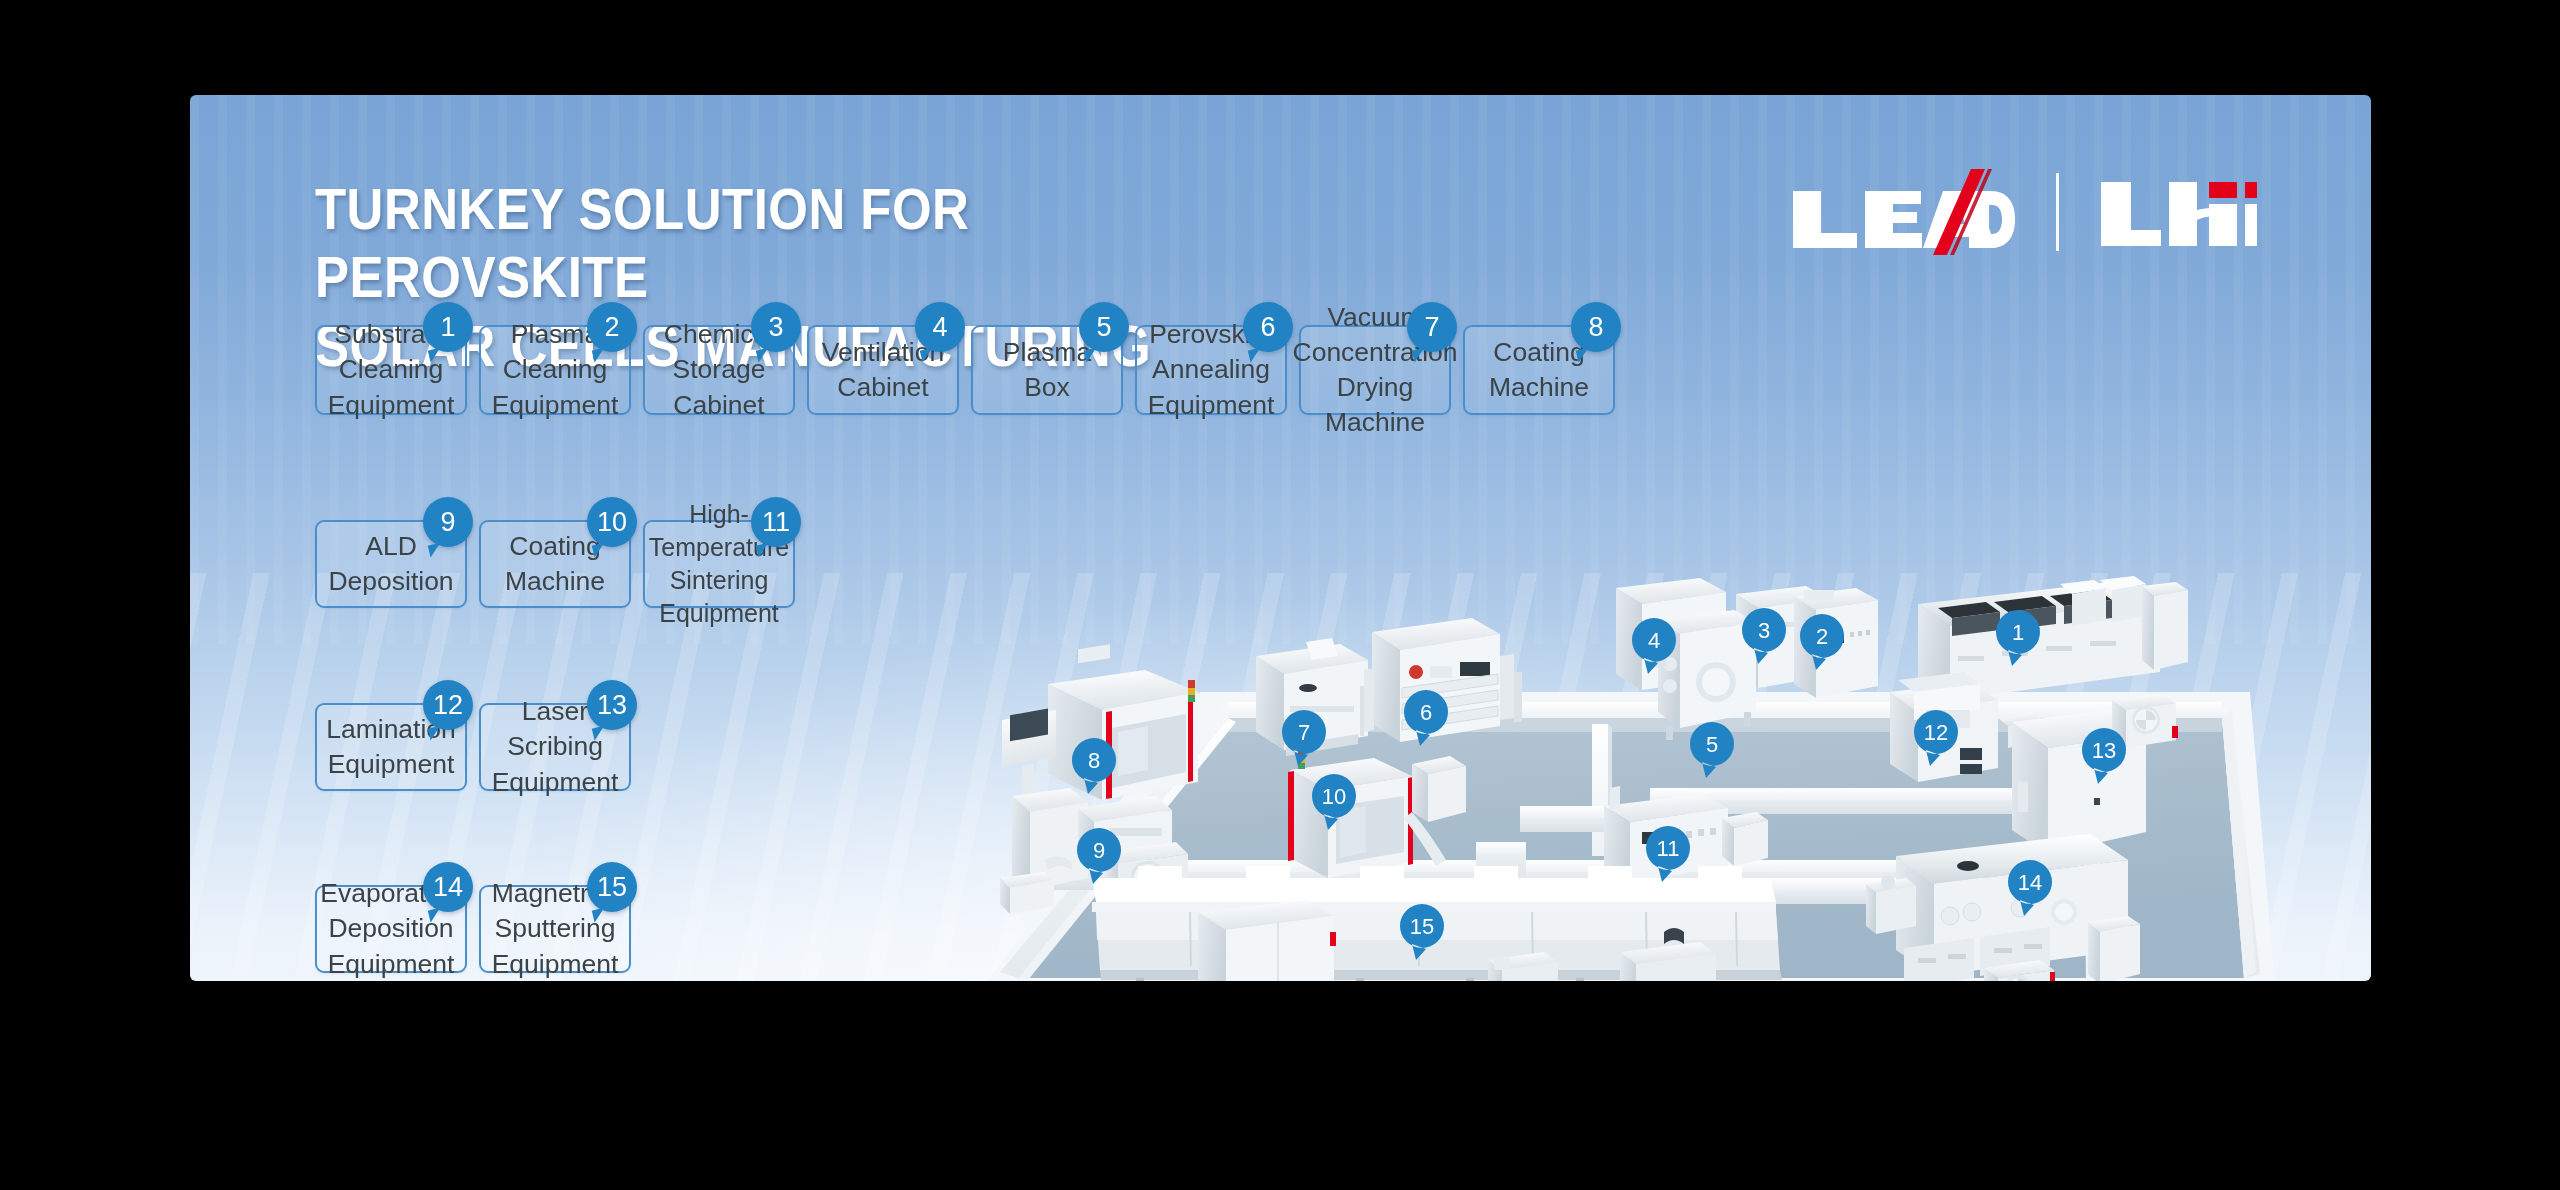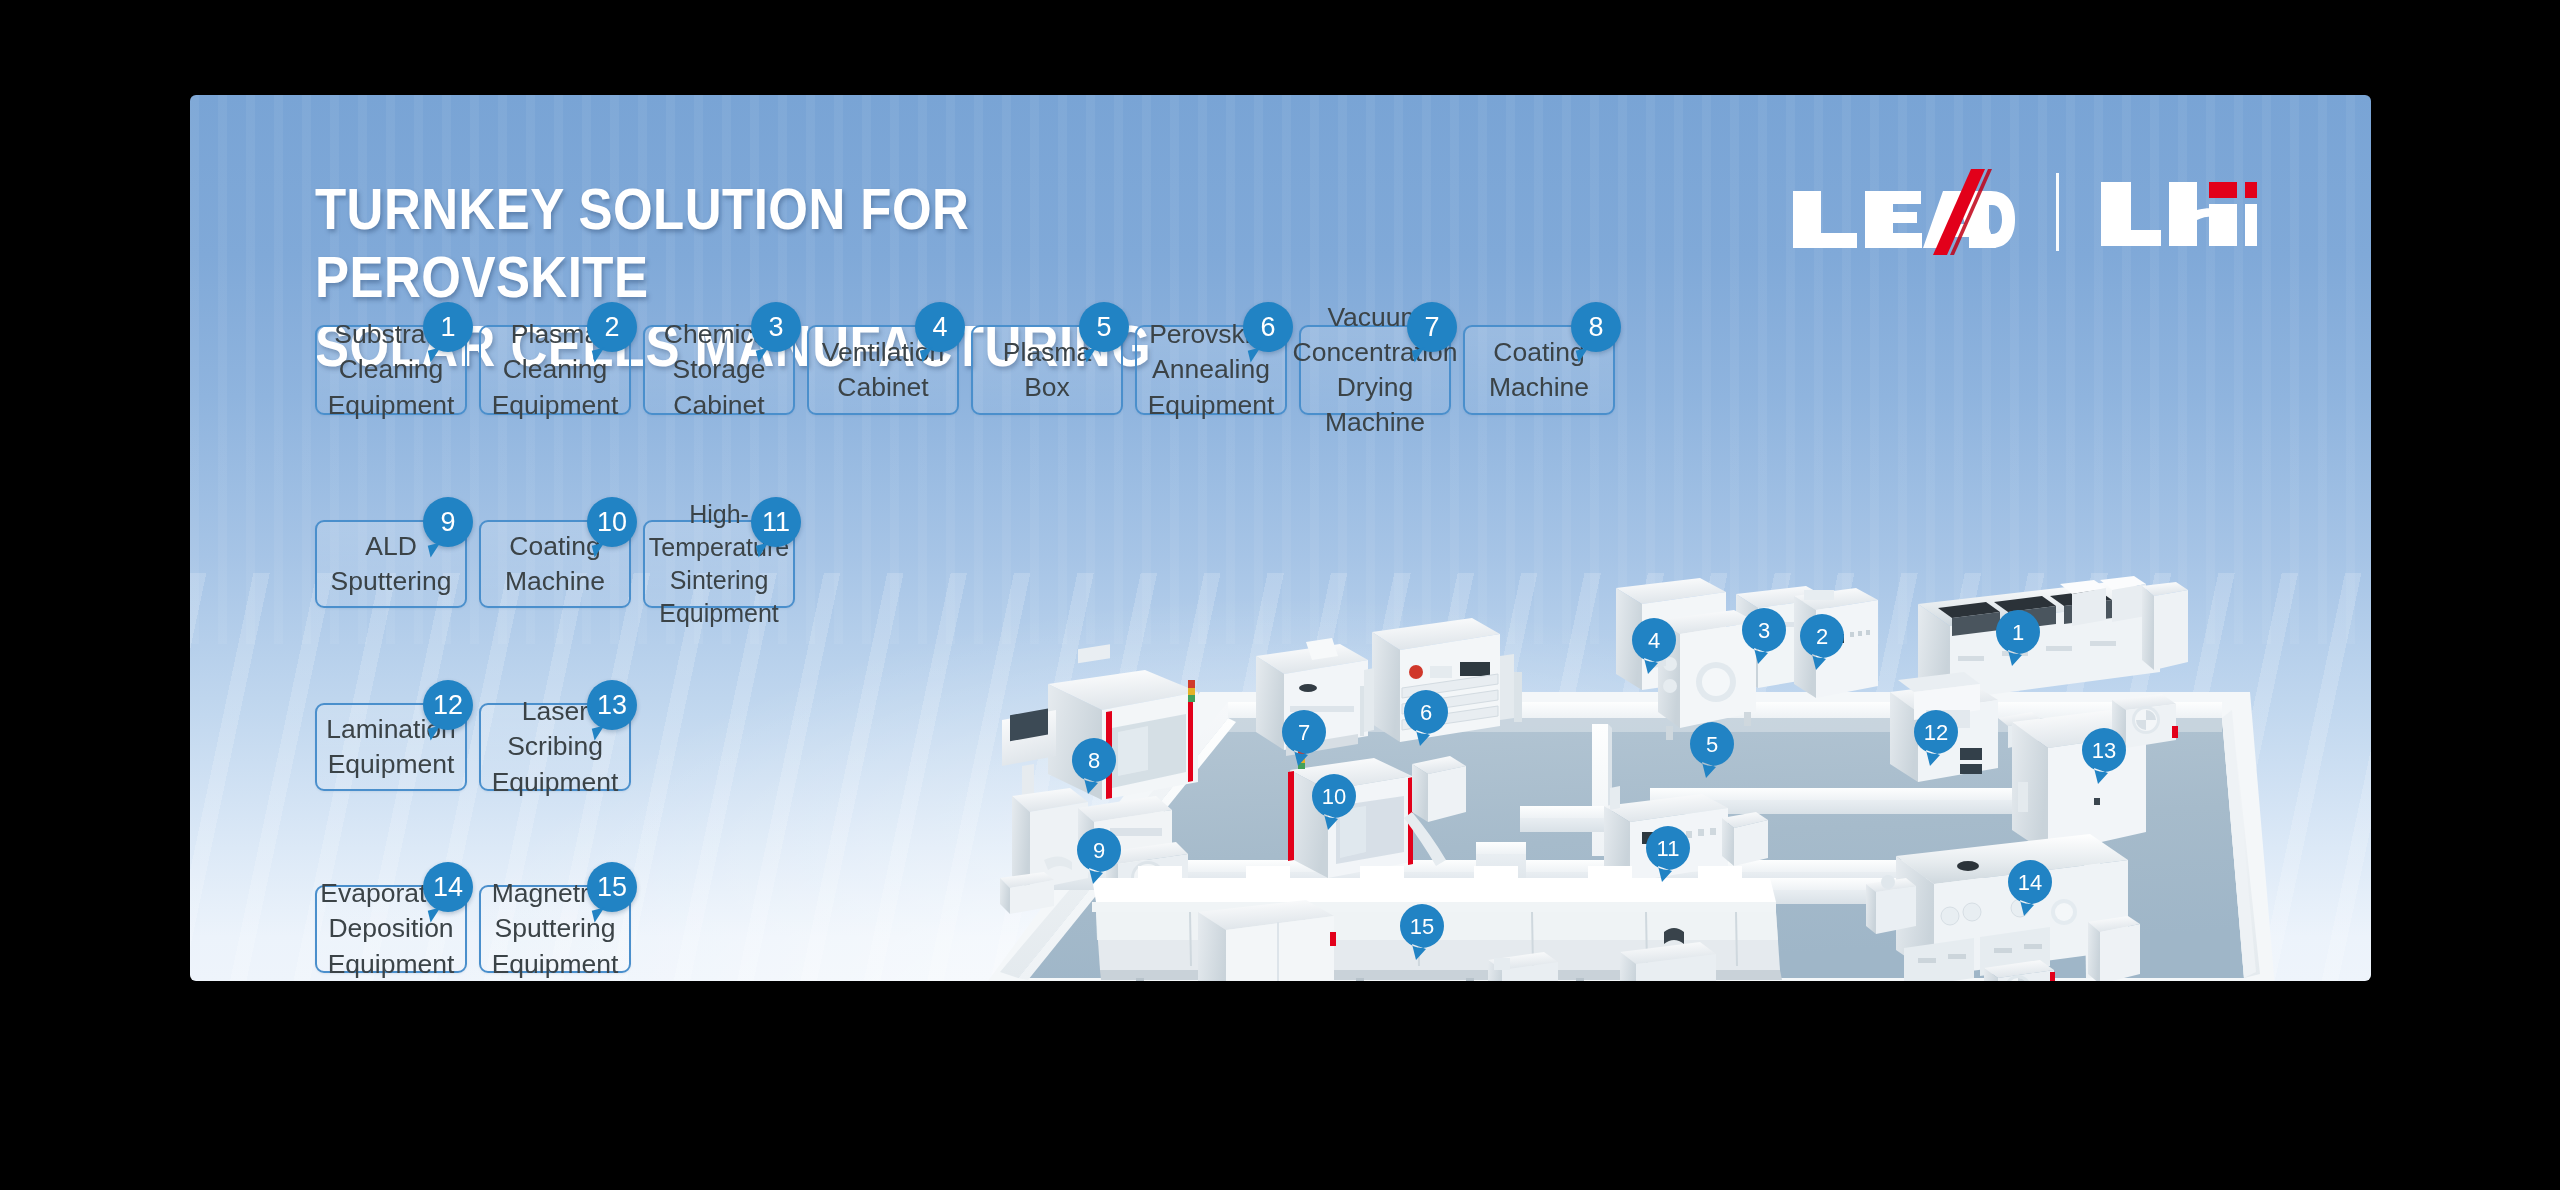--- a/index.html
+++ b/index.html
@@ -212,21 +212,21 @@
       </div>
     </div>
 
     <div class="row" style="left:125px;top:425px;gap:12px;">
 
       <div class="card" style="width:152px;height:88px;">
         <div class="badge">
             <span>9</span>
           </div>
         <div class="txt">ALD
-Sputtering</div>
+Deposition</div>
       </div>
 
       <div class="card" style="width:152px;height:88px;">
         <div class="badge">
             <span>10</span>
           </div>
         <div class="txt">Coating
 Machine</div>
       </div>
 

